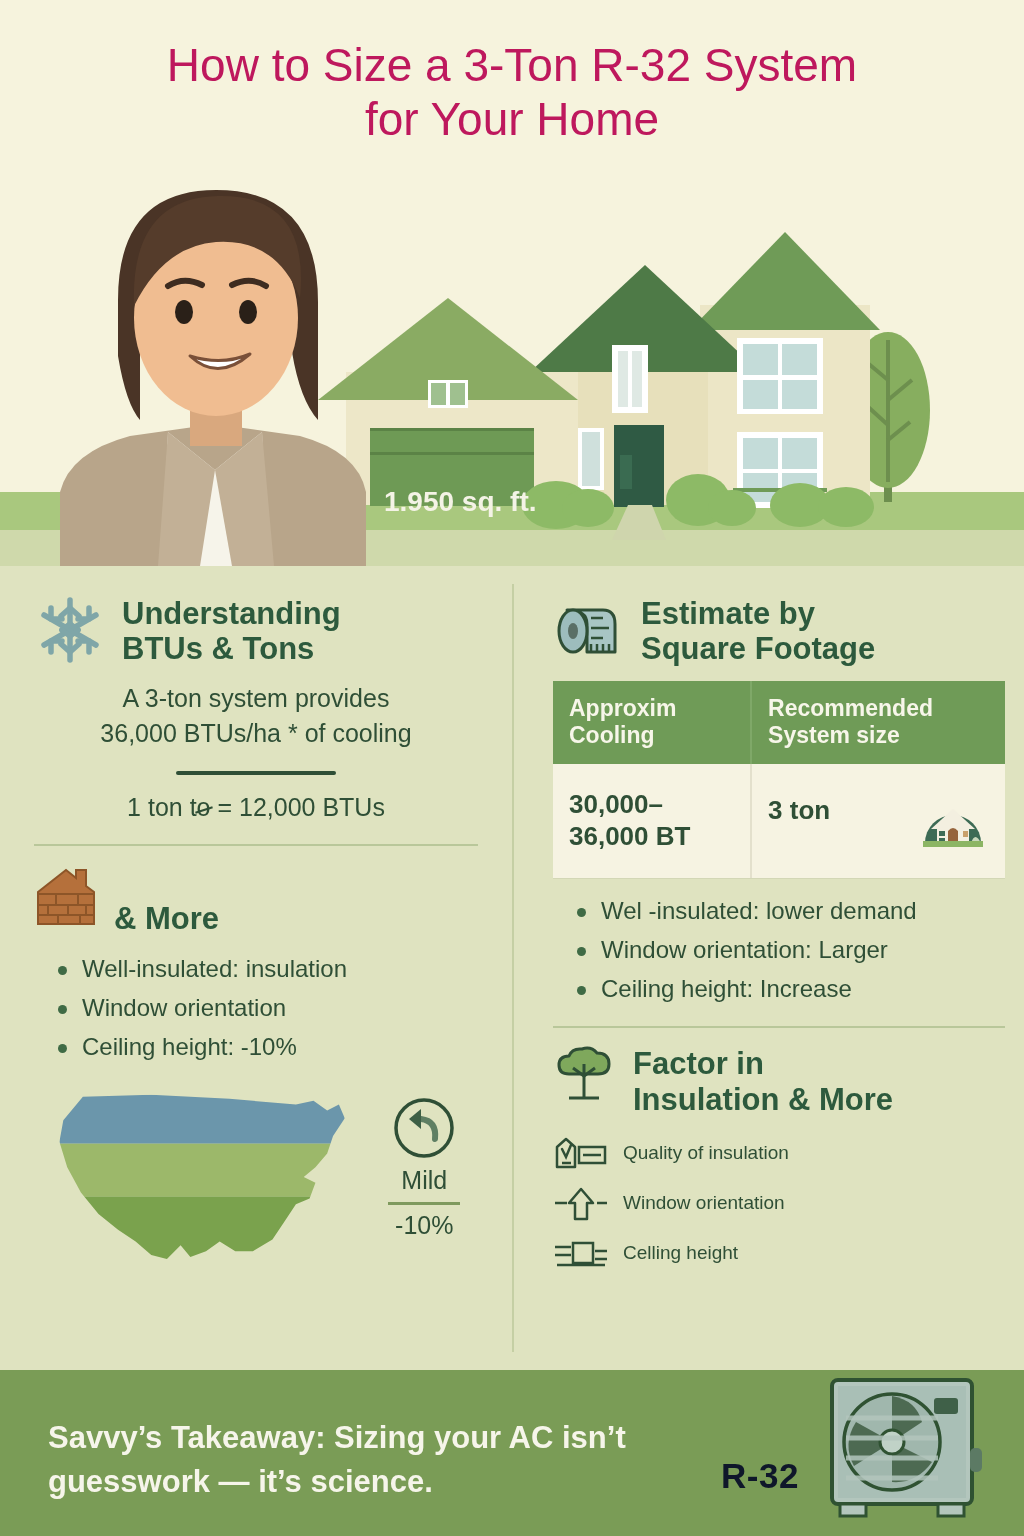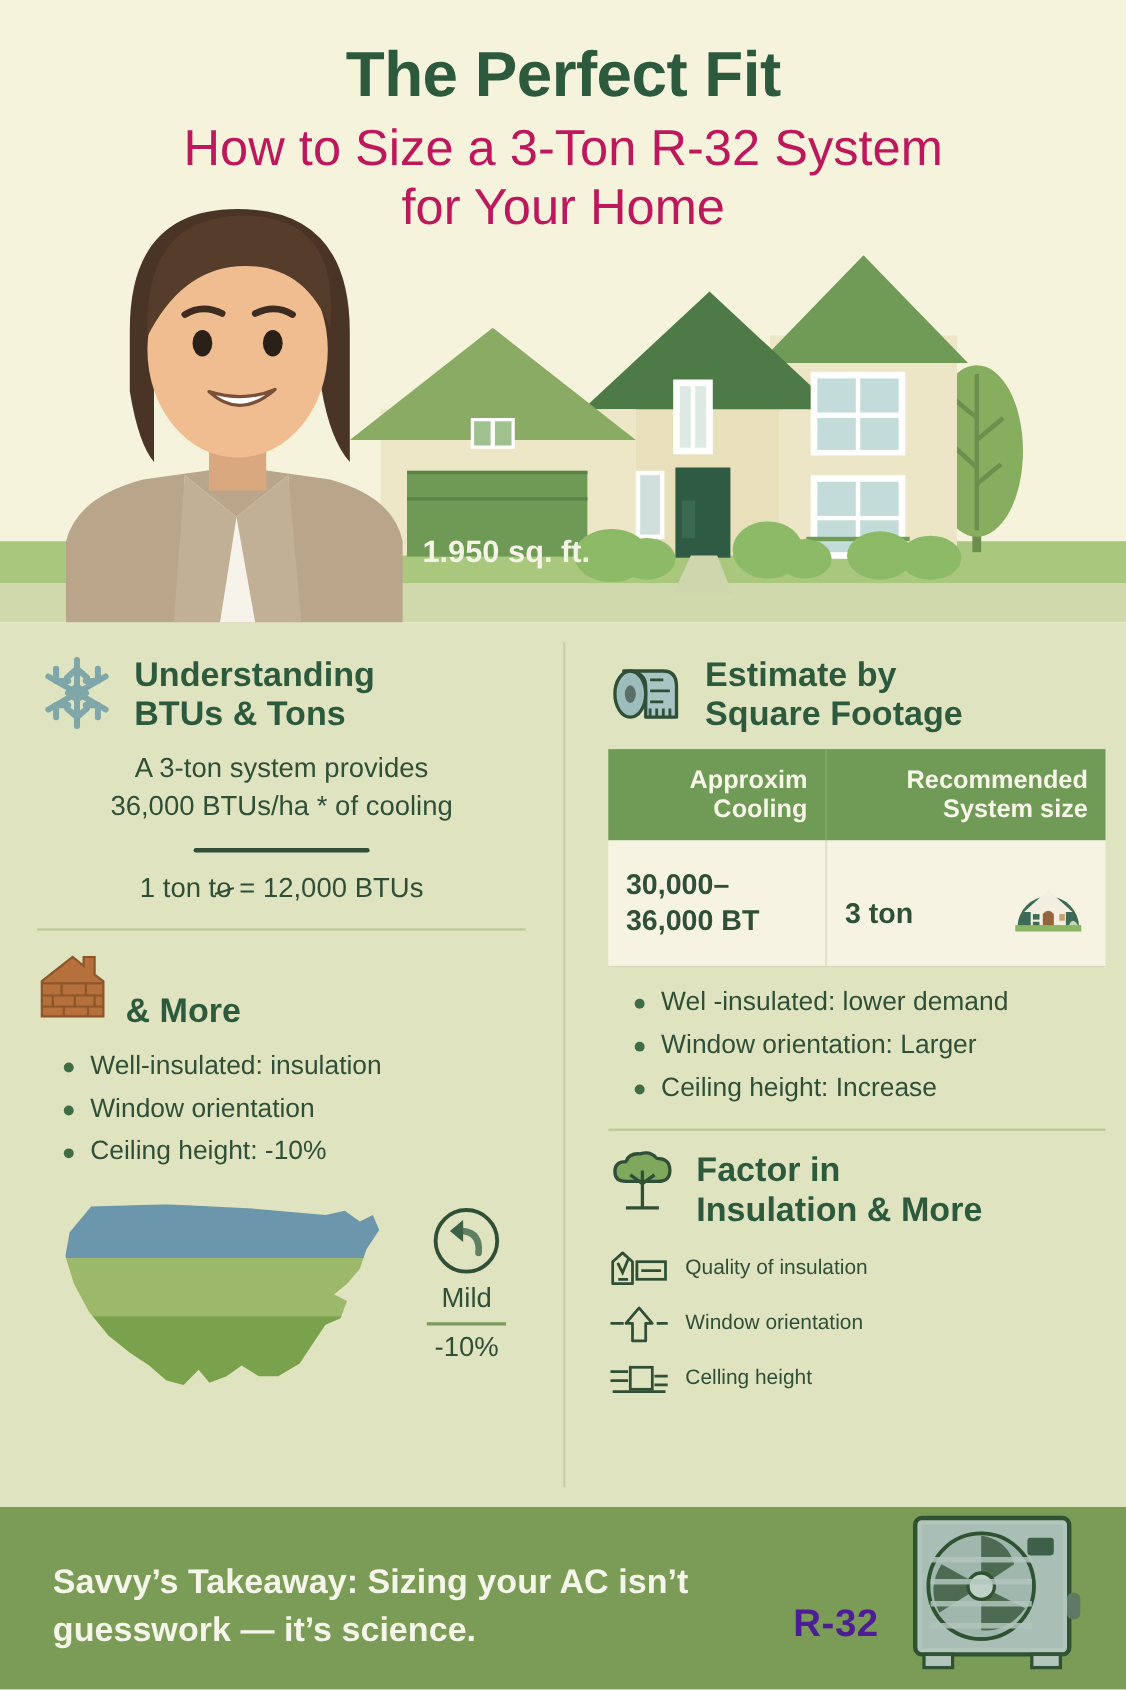--- a/index.html
+++ b/index.html
@@ -69,51 +69,51 @@
   .badge-rule{width:72px;height:3px;background:#7f9a5e;margin:8px auto 6px auto;}
   .badge-val{font-size:25px;color:#2f4f36;}
 
   
   .tbl{
     margin-top:14px;width:100%;border-collapse:collapse;
     box-shadow:0 1px 0 rgba(0,0,0,0.05);
   }
   .tbl th{
     background:#6f9b57;color:#f7f6e9;font-size:23px;font-weight:bold;
-    text-align:right;padding:14px 16px;line-height:1.2;vertical-align:top;
+    text-align:left;padding:14px 16px;line-height:1.2;vertical-align:top;
     border-right:2px solid #7fa868;
   }
   .tbl th:last-child{border-right:none;}
   .tbl td{
     background:#f6f3e2;color:#2f4f36;font-size:26px;font-weight:bold;
     padding:14px 16px;line-height:1.22;vertical-align:middle;
     border-right:2px solid #e3e0cc;height:86px;
   }
   .tbl td:last-child{border-right:none;}
-  .cell-flex{display:flex;align-items:flex-end;justify-content:space-between;gap:10px;}
+  .cell-flex{display:flex;align-items:flex-start;justify-content:space-between;gap:10px;}
   .house-badge{width:72px;height:52px;flex:0 0 auto;display:block;}
 
   
   .icon-rows{margin-top:16px;}
   .icon-row{display:flex;align-items:center;gap:14px;margin-bottom:10px;}
   .icon-row .ir-ico{width:56px;height:40px;flex:0 0 auto;display:block;}
   .icon-row .ir-lbl{font-size:19px;color:#2f4f36;line-height:1.2;}
 
   
   .footer{
     position:absolute;left:0;top:1370px;width:1024px;height:166px;
     background:#7a9c56;overflow:hidden;
   }
   .footer-text{
     position:absolute;left:48px;top:46px;width:660px;
     color:#f6f5ea;font-size:31px;font-weight:bold;line-height:1.42;
   }
   .footer-badge{
     position:absolute;left:700px;top:86px;width:120px;text-align:center;
-    color:#4c1d95;font-size:35px;font-weight:bold;letter-spacing:0.5px;
+    color:#0f172a;font-size:35px;font-weight:bold;letter-spacing:0.5px;
   }
   .footer-ac{position:absolute;left:818px;top:4px;width:180px;height:152px;display:block;}
 </style>
 </head>
 <body>
 
 <div class="poster">
 
   <div class="hero">
 
@@ -207,21 +207,20 @@
         <ellipse cx="248" cy="312" rx="9" ry="12" fill="#2a2018"></ellipse>
 
         <path d="M168 286 Q184 276 202 285" stroke="#3e2c20" stroke-width="6" fill="none" stroke-linecap="round"></path>
         <path d="M232 285 Q250 276 266 286" stroke="#3e2c20" stroke-width="6" fill="none" stroke-linecap="round"></path>
 
         <path d="M190 356 Q218 382 250 354 Q222 366 190 356 Z" fill="#ffffff" stroke="#7a5038" stroke-width="3" stroke-linejoin="round"></path>
       </g>
     </svg>
 
     <div class="title-wrap">
-      <div class="title-main">The Perfect Fit</div>
       <div class="title-sub">How to Size a 3-Ton R-32 System</div>
       <div class="title-sub">for Your Home</div>
     </div>
 
     <div style="position:absolute;left:384px;top:486px;z-index:5;color:#f4f3e6;font-size:28px;font-weight:bold;">1.950 sq. ft.</div>
   </div>
 
   <div class="body-panel">
     <div class="vdiv"></div>
 

